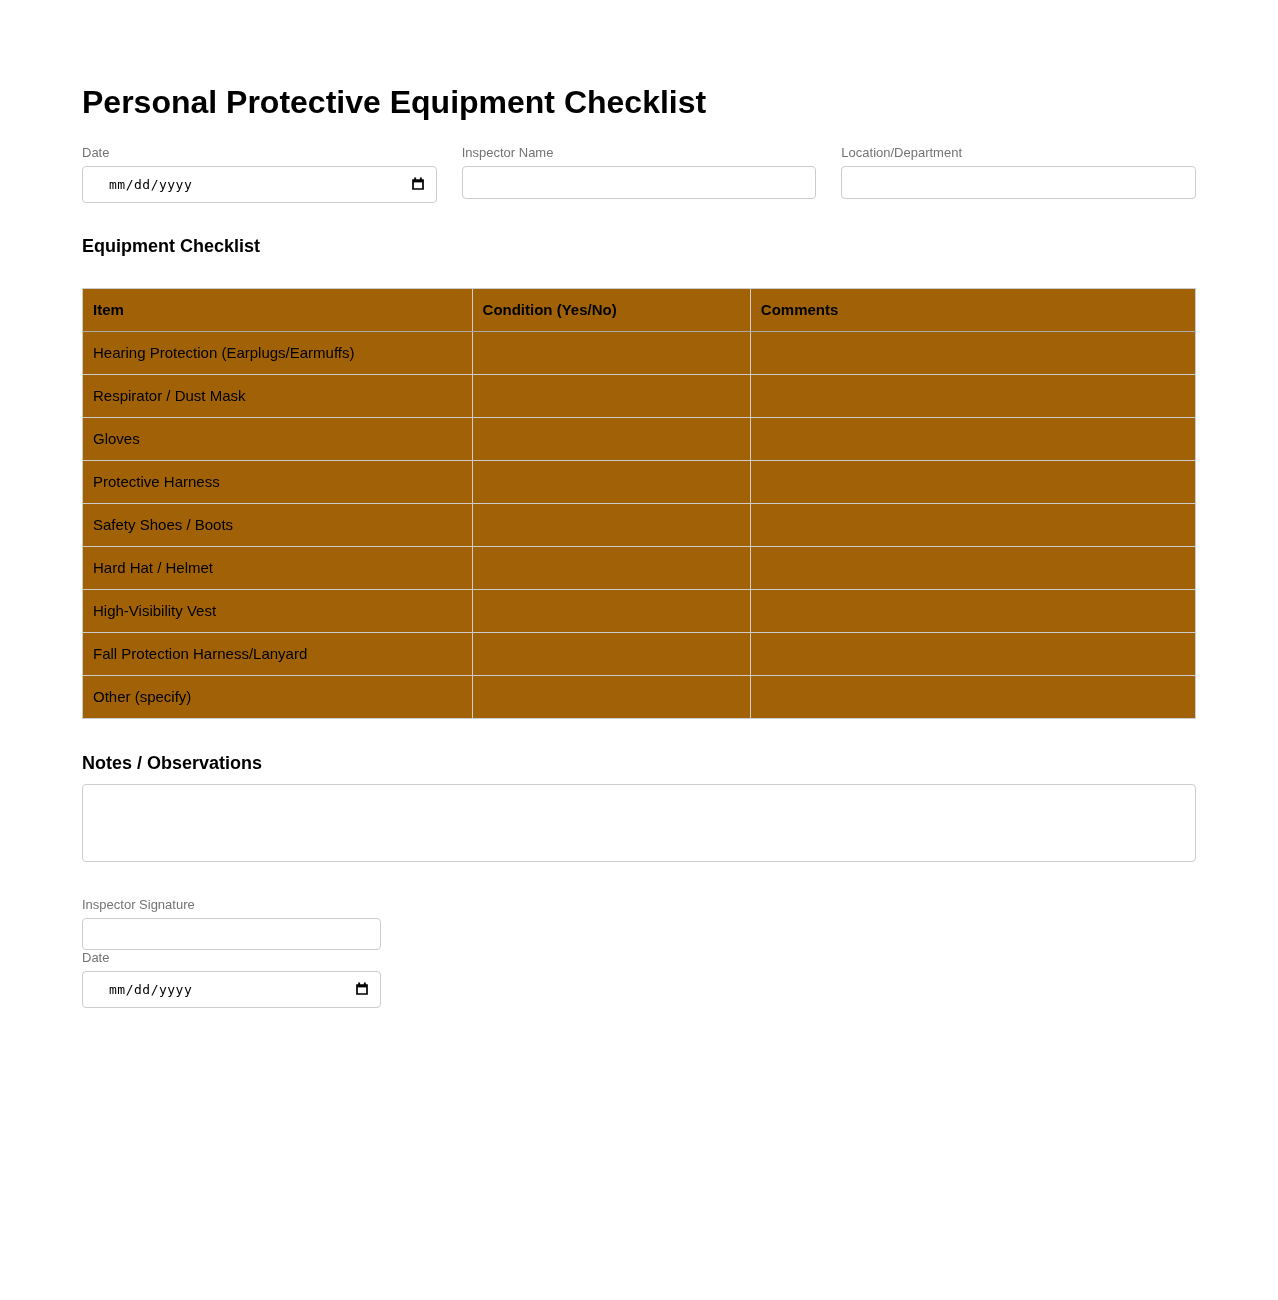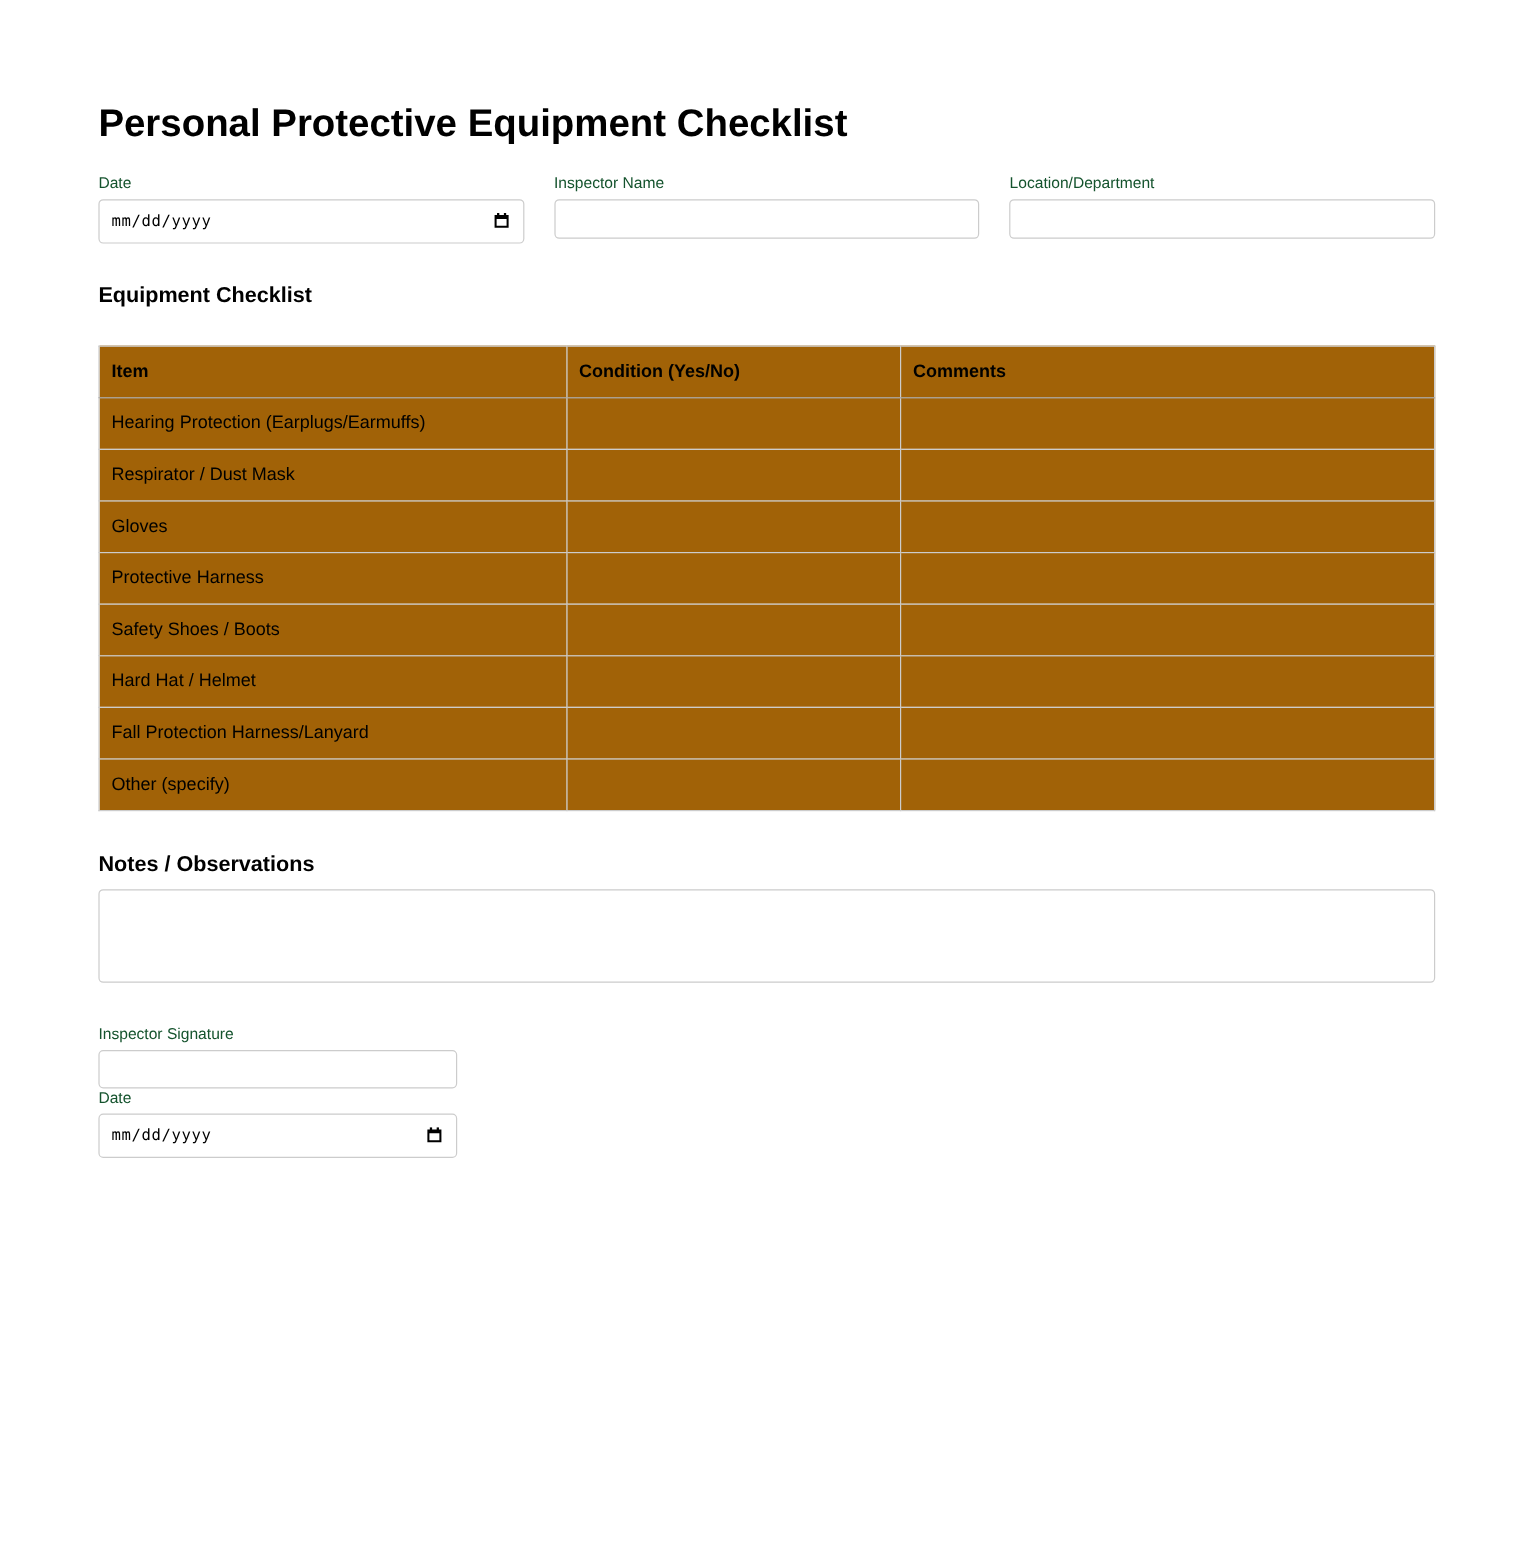--- a/index.html
+++ b/index.html
@@ -26,21 +26,21 @@
     display: grid;
     grid-template-columns: repeat(3, 1fr);
     column-gap: 25px;
     align-items: start;
   }
   .field-label {
     display: block;
     font-size: 13px;
     line-height: 15px;
     margin-bottom: 6px;
-    color: #14532d;
+    color: #737373;
   }
   .text-input {
     width: 100%;
     height: 33px;
     border: 1px solid #cccccc;
     border-radius: 4px;
     background: #ffffff;
     padding: 0 8px;
     font-family: "Liberation Sans", sans-serif;
     font-size: 14px;
@@ -49,21 +49,21 @@
   }
   .date-input {
     width: 100%;
     height: 37px;
     border: 1px solid #cccccc;
     border-radius: 4px;
     background: #ffffff;
     display: flex;
     align-items: center;
     justify-content: space-between;
-    padding: 0 9px 0 10px;
+    padding: 0 9px 0 26px;
     cursor: default;
   }
   .date-placeholder {
     font-family: "DejaVu Sans Mono", monospace;
     font-size: 13px;
     letter-spacing: 0.5px;
     color: #000;
   }
   .cal-icon {
     display: inline-flex;
@@ -188,20 +188,25 @@
         <td>Safety Shoes / Boots</td>
         <td></td>
         <td></td>
       </tr>
       <tr>
         <td>Hard Hat / Helmet</td>
         <td></td>
         <td></td>
       </tr>
       <tr>
+        <td>High-Visibility Vest</td>
+        <td></td>
+        <td></td>
+      </tr>
+      <tr>
         <td>Fall Protection Harness/Lanyard</td>
         <td></td>
         <td></td>
       </tr>
       <tr>
         <td>Other (specify)</td>
         <td></td>
         <td></td>
       </tr>
     </tbody>

